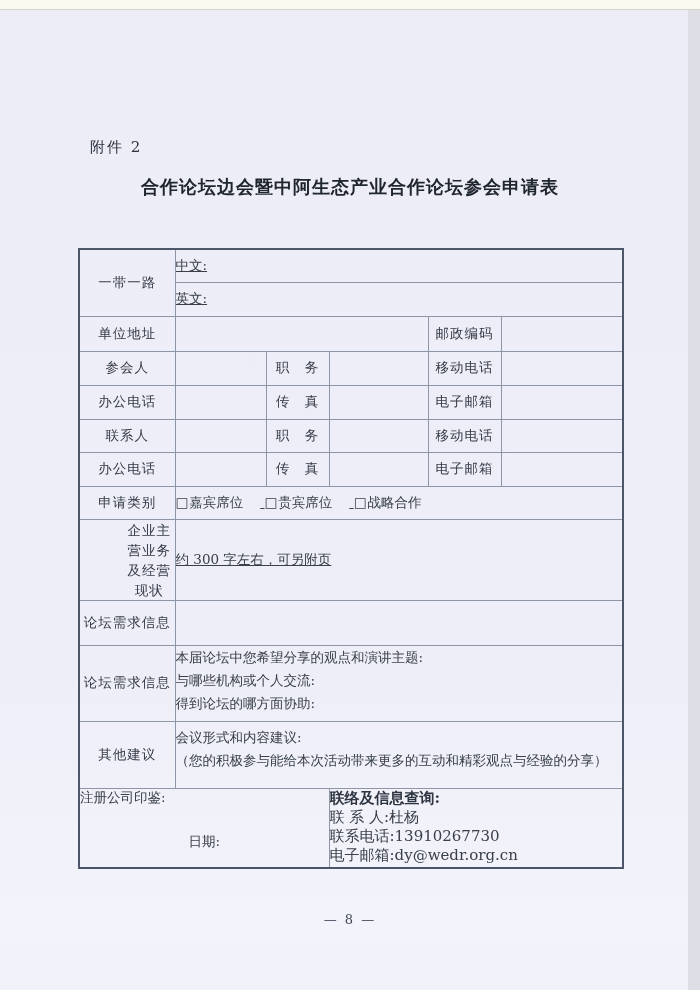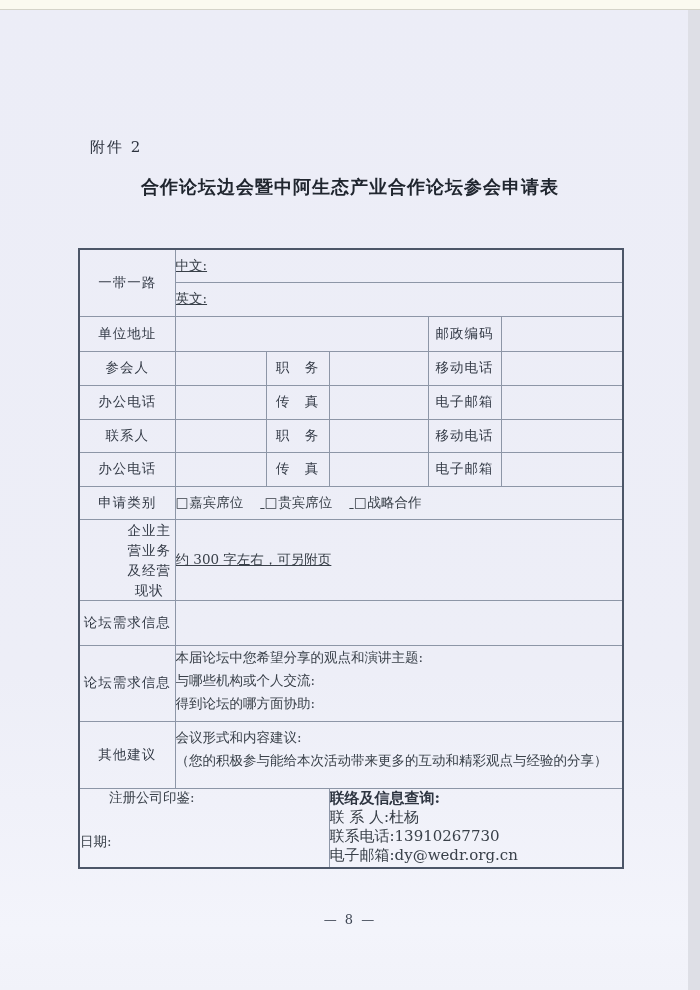--- a/index.html
+++ b/index.html
@@ -37,22 +37,22 @@
     overflow:hidden;
   }
   td.lbl{text-align:center;vertical-align:middle;color:#333a46;letter-spacing:1px;}
   td.content{padding-left:12px;vertical-align:middle;text-decoration:underline;}
   td.blank{background:transparent;}
   td.top-content{vertical-align:top;padding-top:7px;padding-left:12px;line-height:23px;}
   .opt{display:inline-block;margin-right:17px;}
   .opt .box{display:inline-block;margin-right:1px;}
   .two-line div{line-height:20px;margin-left:44px;}
   td.seal-cell{vertical-align:top;padding:10px 0 0 10px;}
-  .seal-line1{display:block;padding-left:29px;}
-  .seal-line2{display:block;margin-top:26px;}
+  .seal-line1{display:block;}
+  .seal-line2{display:block;margin-top:26px;text-align:center;}
   td.contact-cell{vertical-align:top;padding:5px 0 0 12px;font-size:15px;line-height:19px;}
   .contact-heading{font-weight:bold;color:#2e3541;}
   .page-number{
     position:absolute;left:0;top:912px;width:700px;
     text-align:center;font-size:13px;color:#3f4654;letter-spacing:2px;
   }
 </style>
 </head>
 <body>
 

